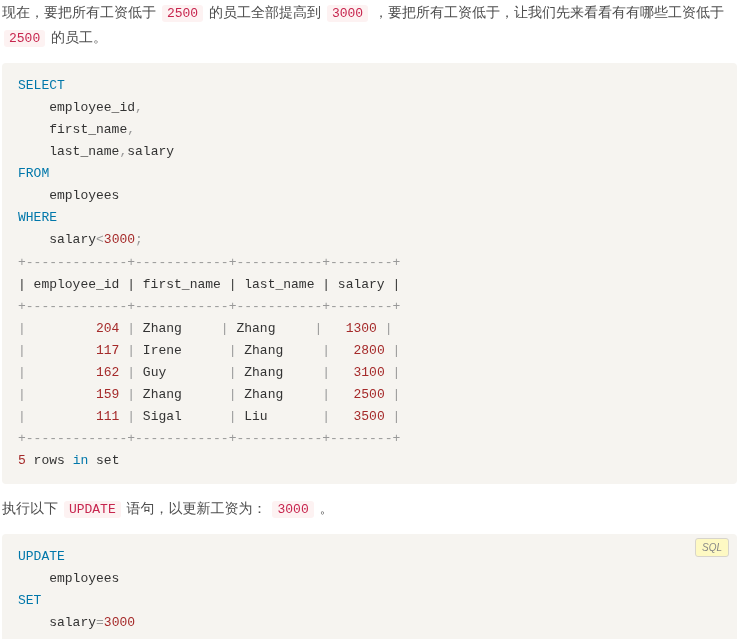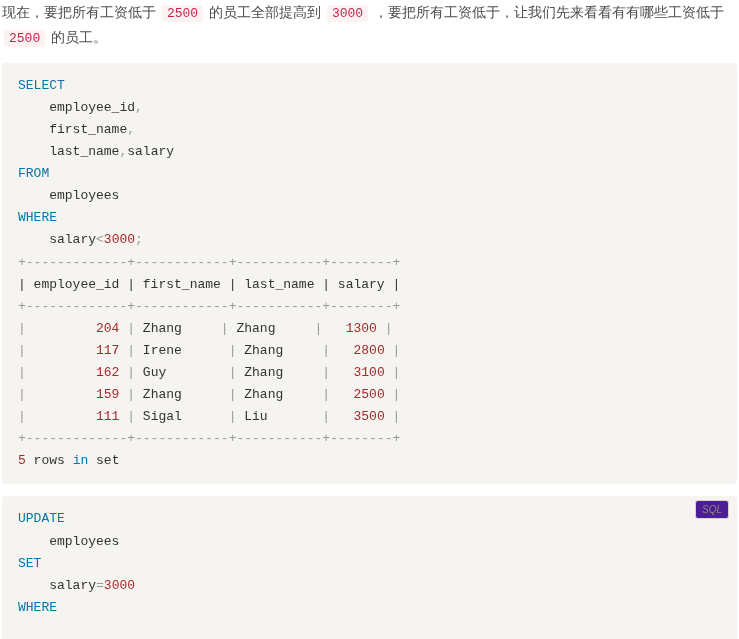--- a/index.html
+++ b/index.html
@@ -41,21 +41,21 @@
     overflow-x: auto;
   }
   .kw { color: #0077aa; margin-top: 20px; }
   .num { color: #a52a2a; }
   .punc { color: #999; }
   .ident { color: #333; }
   .sql-tag {
     position: absolute;
     top: 4px;
     right: 8px;
-    background: #4c1d95;
+    background: #fef9c3;
     border: 1px solid #d7d4cc;
     color: #888;
     font-size: 10px;
     padding: 0 6px;
     border-radius: 3px;
     font-family: -apple-system, sans-serif;
     font-style: italic;
   }
 </style>
 </head>
@@ -79,20 +79,23 @@
 <span class="ident">| employee_id | first_name | last_name | salary |</span>
 <span class="punc">+-------------+------------+-----------+--------+</span>
 <span><span class="punc">|         </span><span class="num">204</span><span class="punc"> | </span><span class="ident">Zhang</span><span class="punc">     | </span><span class="ident">Zhang</span><span class="punc">     |   </span><span class="num">1300</span><span class="punc"> |</span></span>
 <span><span class="punc">|         </span><span class="num">117</span><span class="punc"> | </span><span class="ident">Irene</span><span class="punc">      | </span><span class="ident">Zhang</span><span class="punc">     |   </span><span class="num">2800</span><span class="punc"> |</span></span>
 <span><span class="punc">|         </span><span class="num">162</span><span class="punc"> | </span><span class="ident">Guy</span><span class="punc">        | </span><span class="ident">Zhang</span><span class="punc">     |   </span><span class="num">3100</span><span class="punc"> |</span></span>
 <span><span class="punc">|         </span><span class="num">159</span><span class="punc"> | </span><span class="ident">Zhang</span><span class="punc">      | </span><span class="ident">Zhang</span><span class="punc">     |   </span><span class="num">2500</span><span class="punc"> |</span></span>
 <span><span class="punc">|         </span><span class="num">111</span><span class="punc"> | </span><span class="ident">Sigal</span><span class="punc">      | </span><span class="ident">Liu</span><span class="punc">       |   </span><span class="num">3500</span><span class="punc"> |</span></span>
 <span class="punc">+-------------+------------+-----------+--------+</span>
 <span><span class="num">5</span><span class="ident"> rows </span><span class="kw">in</span><span class="ident"> set</span></span></div>
 
+<p>
+  <span>执行以下 </span><span class="inline-code">UPDATE</span><span> 语句，以更新工资为： </span><span class="inline-code">3000</span><span> 。</span>
+</p>
 
 <div class="code-block"><span class="sql-tag">SQL</span><span class="kw">UPDATE</span>
 <span class="ident">    employees</span>
 <span class="kw">SET</span>
 <span class="ident">    salary</span><span class="punc">=</span><span class="num">3000</span>
 <span class="kw">WHERE</span>
 
 </div>
 
 </div>

